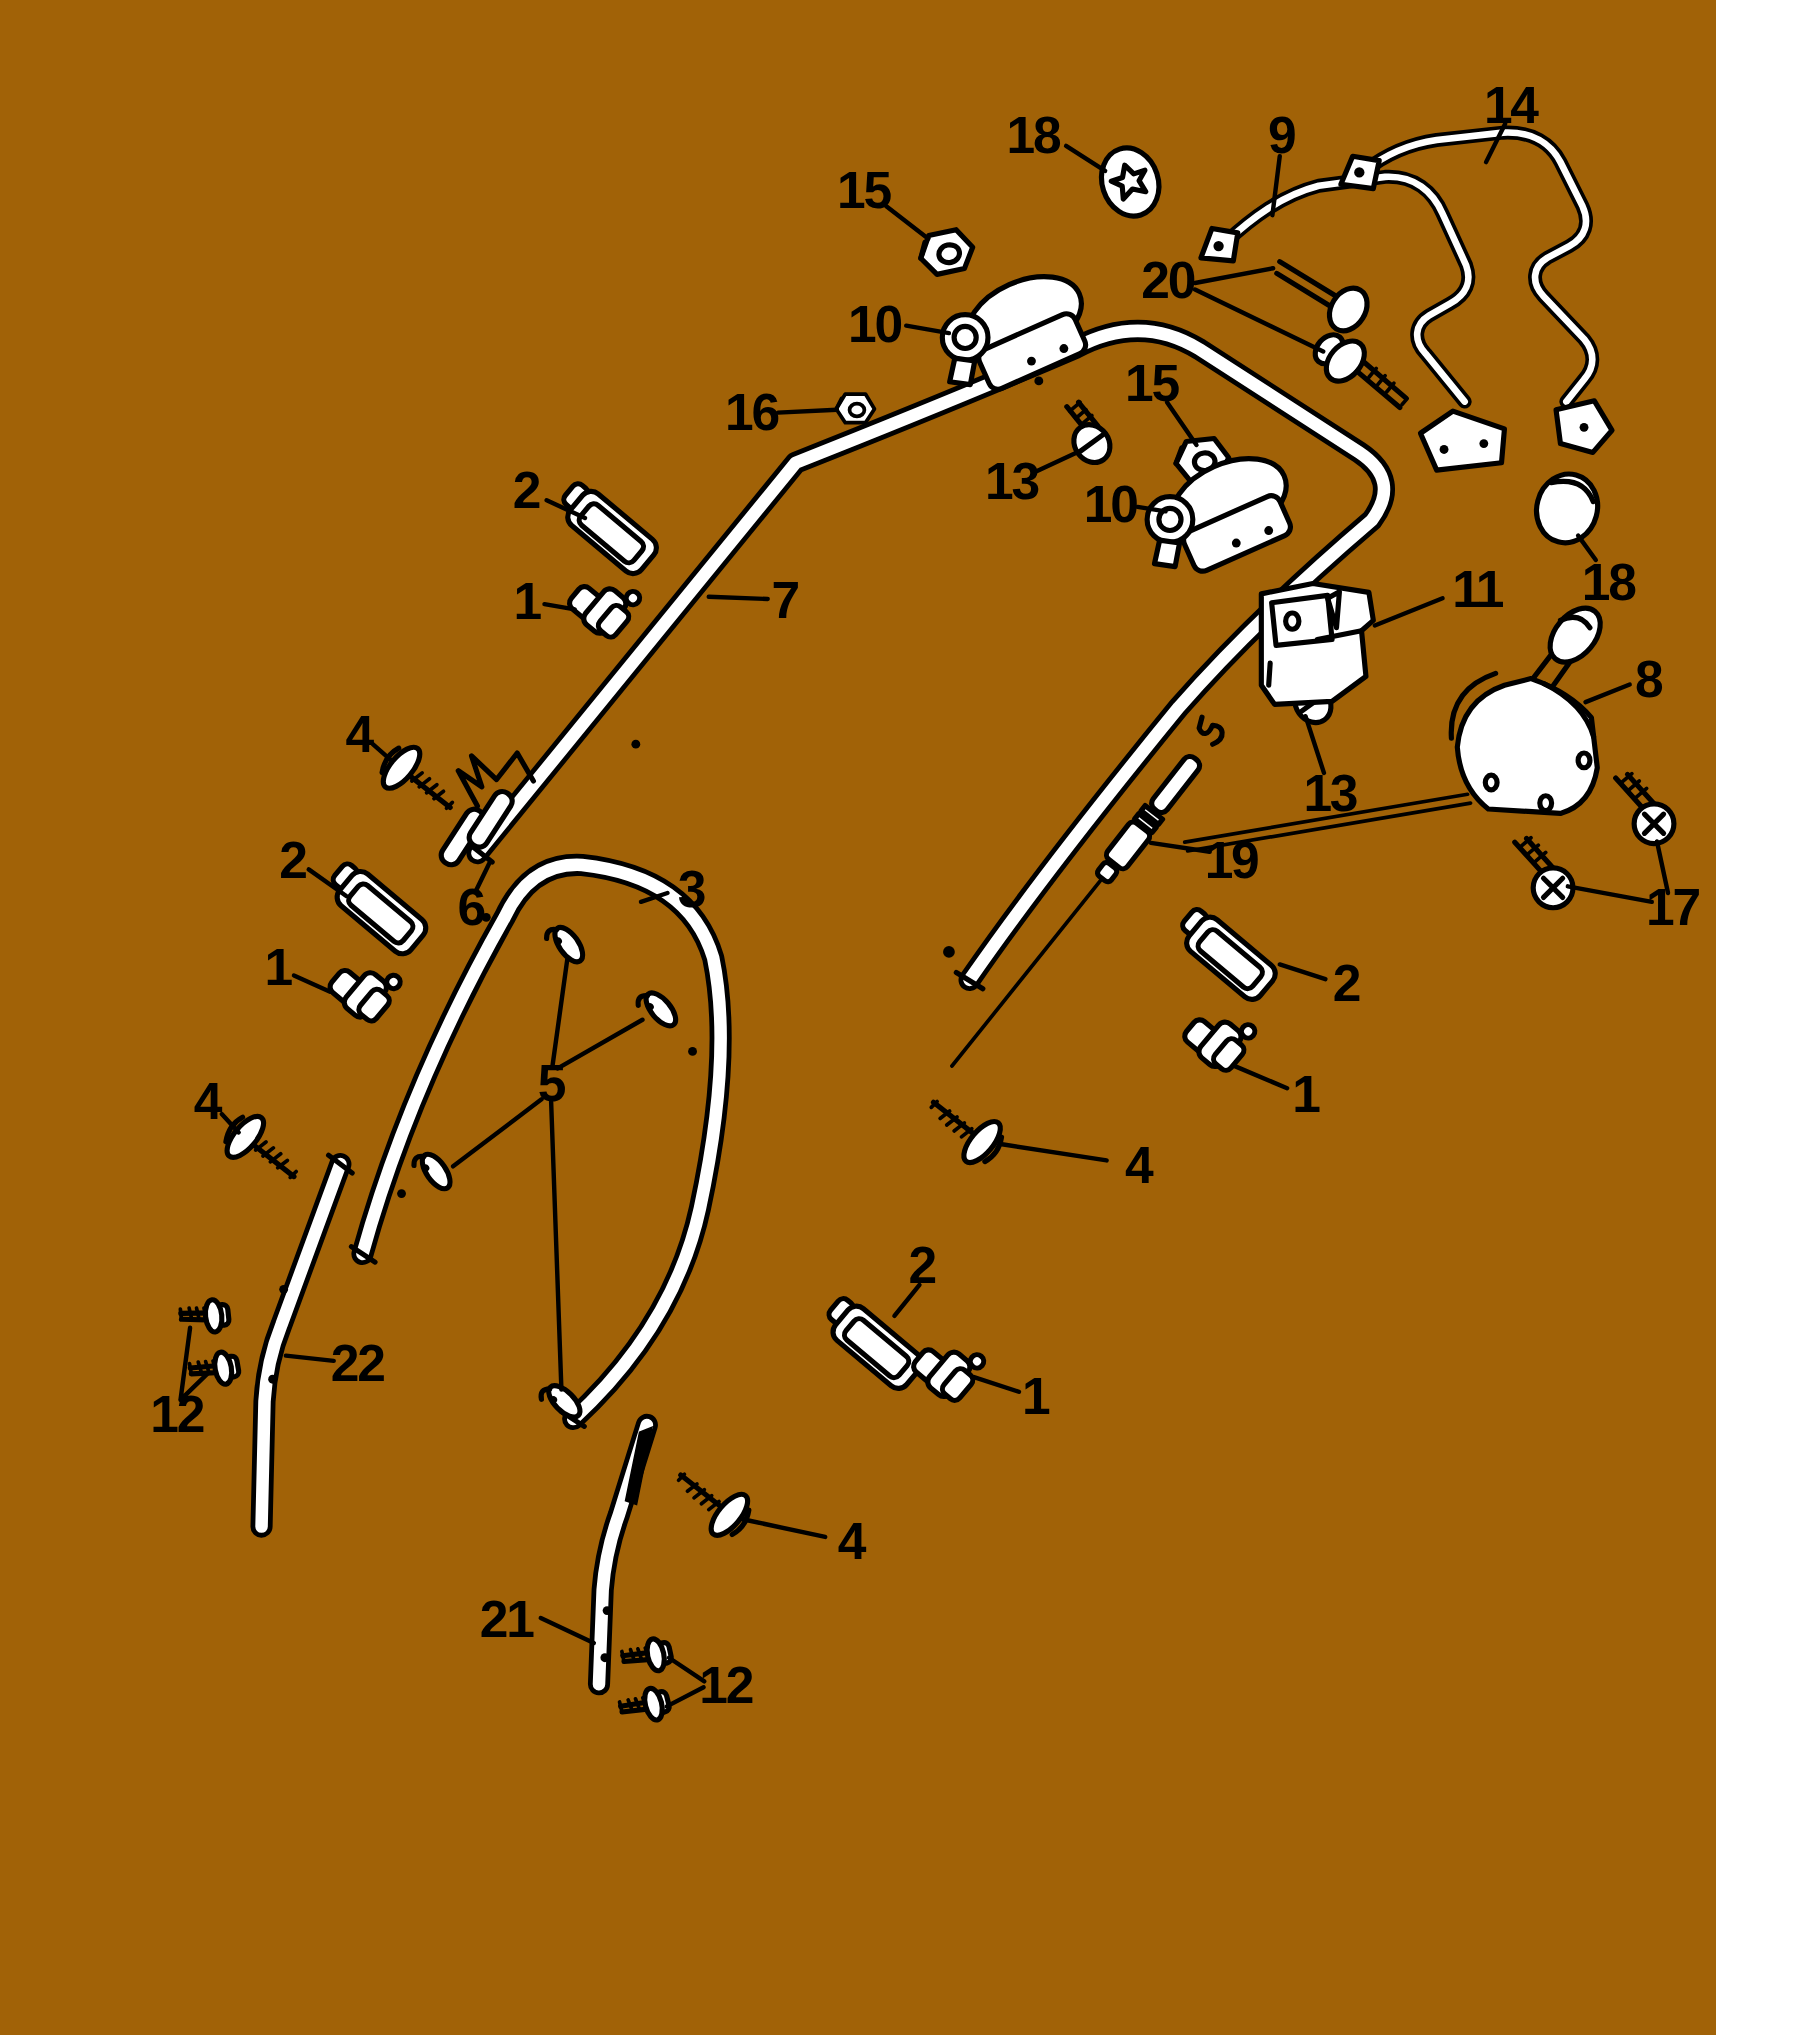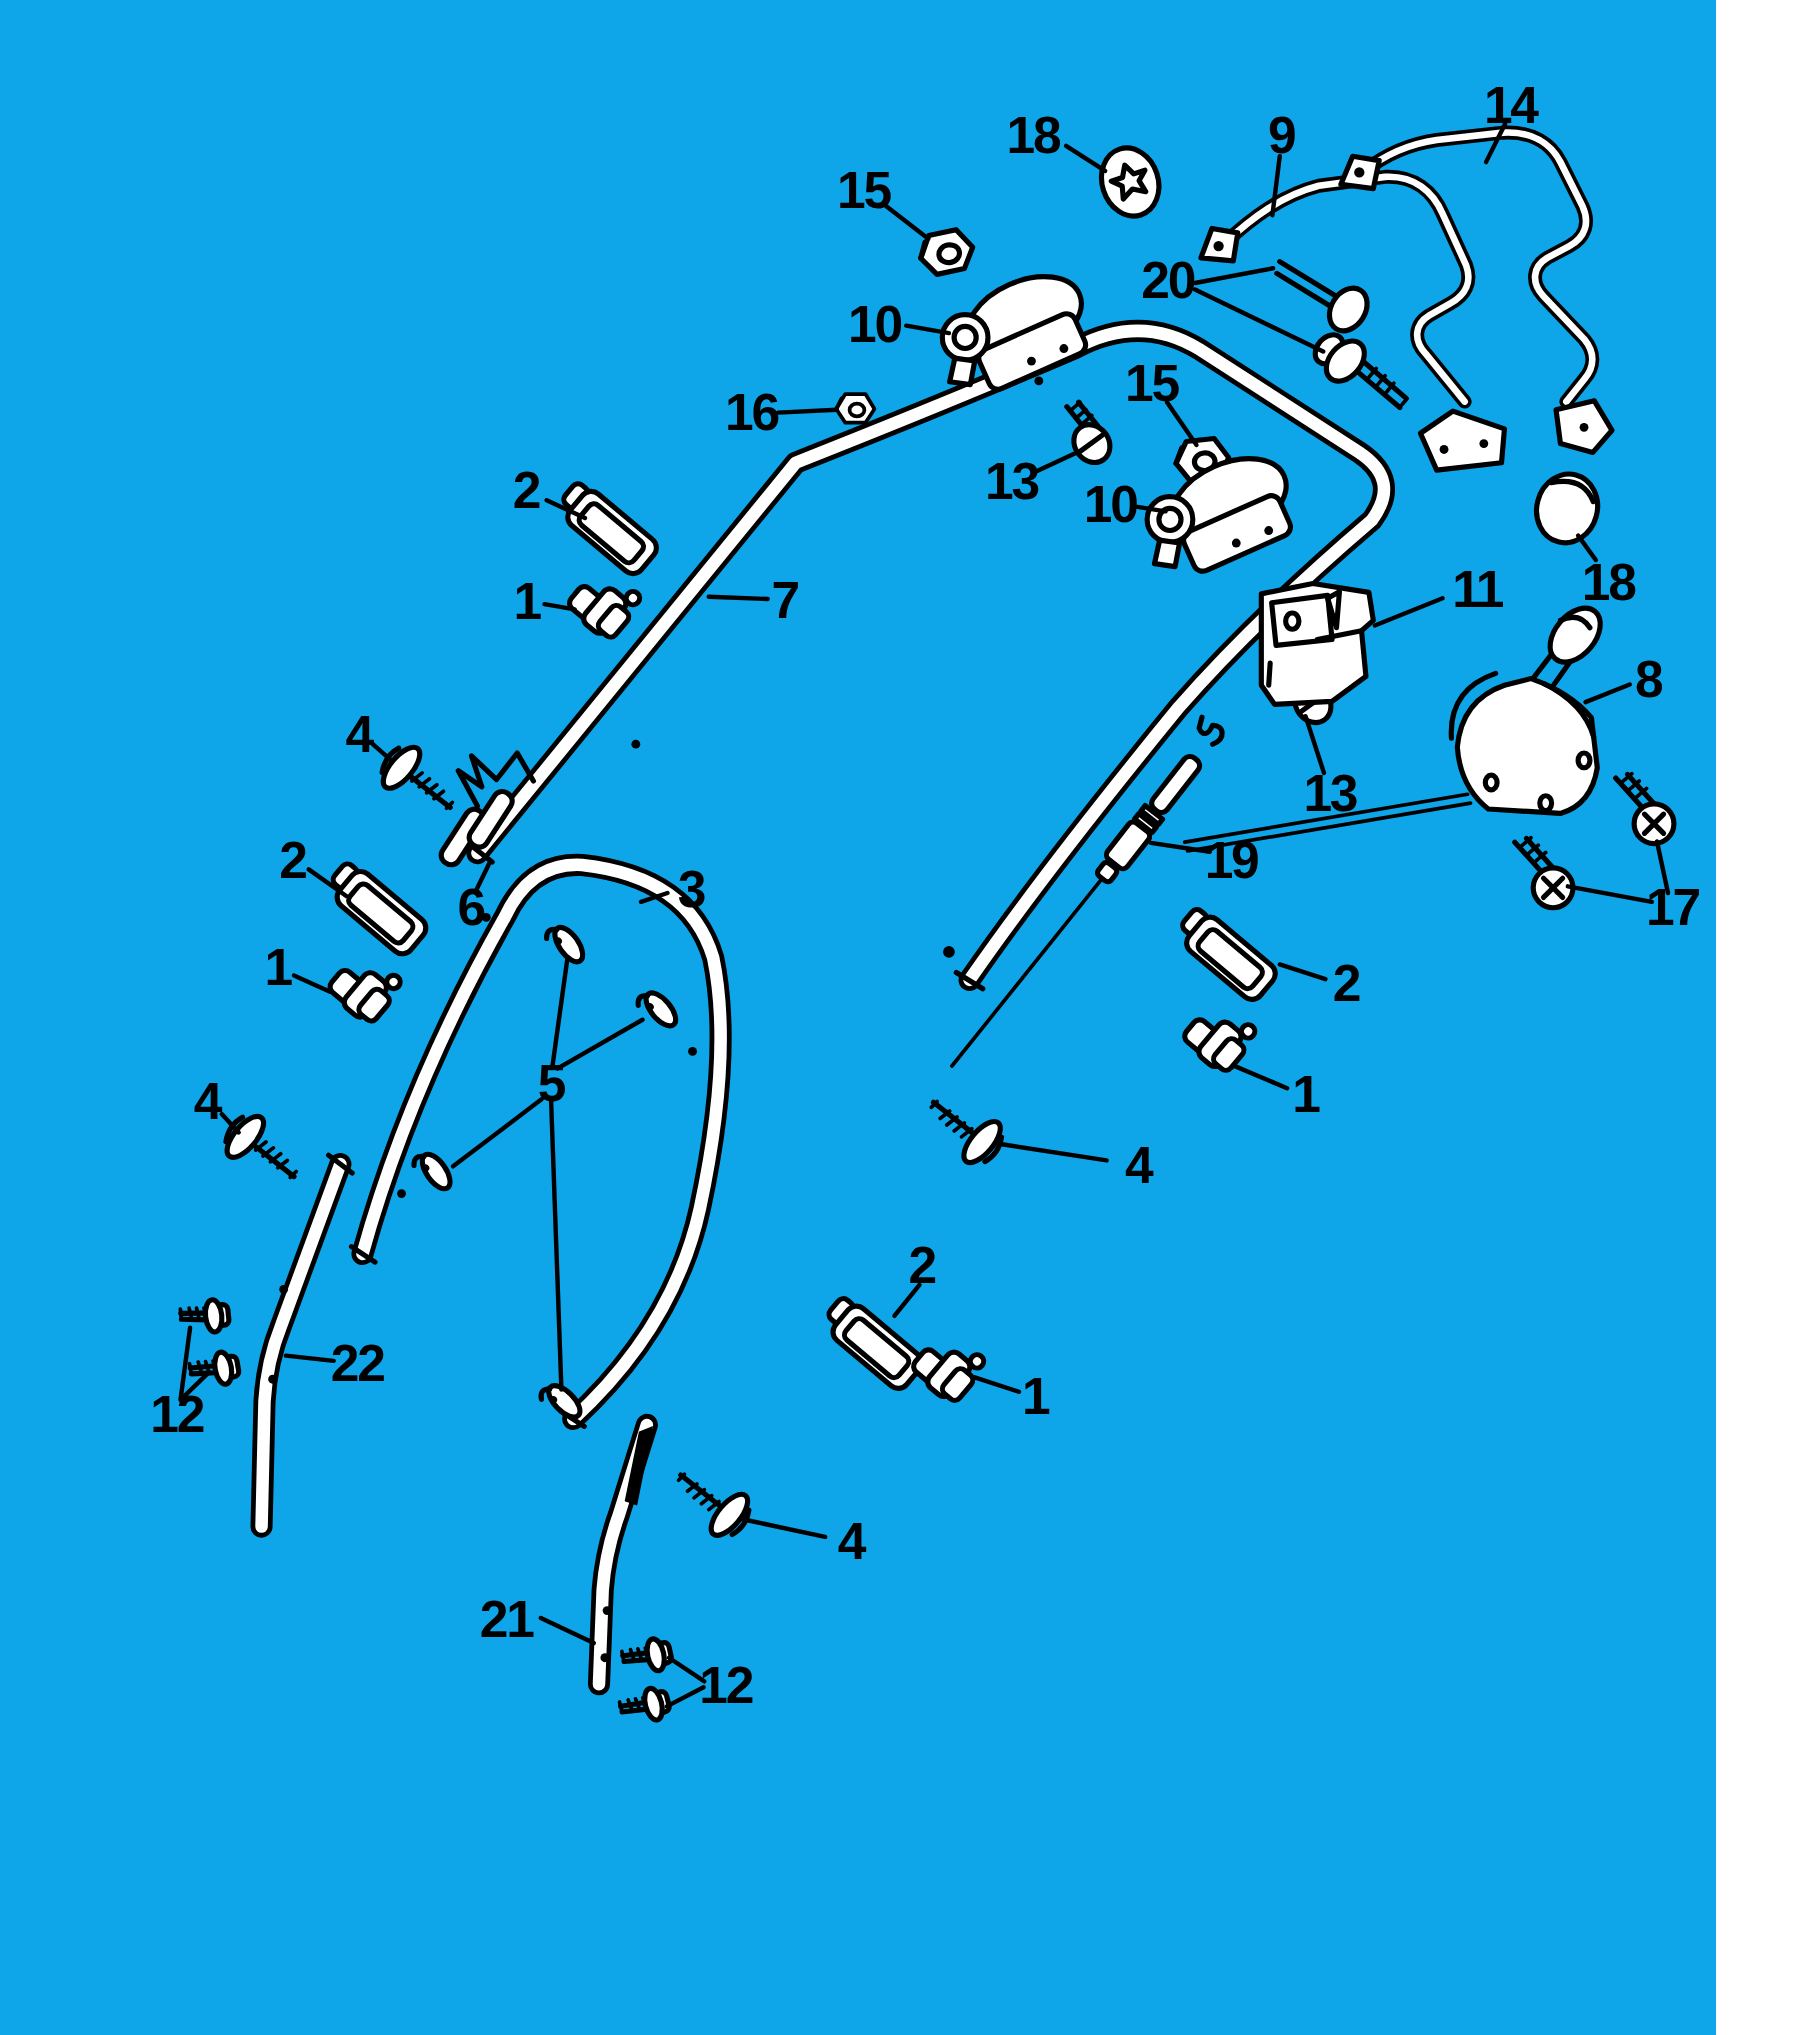--- a/index.html
+++ b/index.html
@@ -1,16 +1,16 @@
 <!DOCTYPE html>
 <html style="font-size:11.8px"><head>
 <meta charset="utf-8">
 <style>
   html,body{margin:0;padding:0;background:#ffffff;}
-  .stage{width:1716px;height:2035px;background:#0ea5e9;position:relative;}
+  .stage{width:1716px;height:2035px;background:#a16207;position:relative;}
   svg{display:block;}
   .tube-o{fill:none;stroke:#000;stroke-width:30;stroke-linecap:round;stroke-linejoin:round}
   .tube-i{fill:none;stroke:#fff;stroke-width:17;stroke-linecap:round;stroke-linejoin:round}
   .rod-o{fill:none;stroke:#000;stroke-width:19;stroke-linecap:round;stroke-linejoin:round}
   .rod-i{fill:none;stroke:#fff;stroke-width:9;stroke-linecap:round;stroke-linejoin:round}
   .part{fill:#fff;stroke:#000;stroke-width:7;stroke-linejoin:round}
   .part-n{fill:none;stroke:#000;stroke-width:7;stroke-linecap:round;stroke-linejoin:round}
   .thin{fill:none;stroke:#000;stroke-width:5;stroke-linecap:round}
   .lead{fill:none;stroke:#000;stroke-width:6;stroke-linecap:round}
   .hole{fill:#000;stroke:none}

